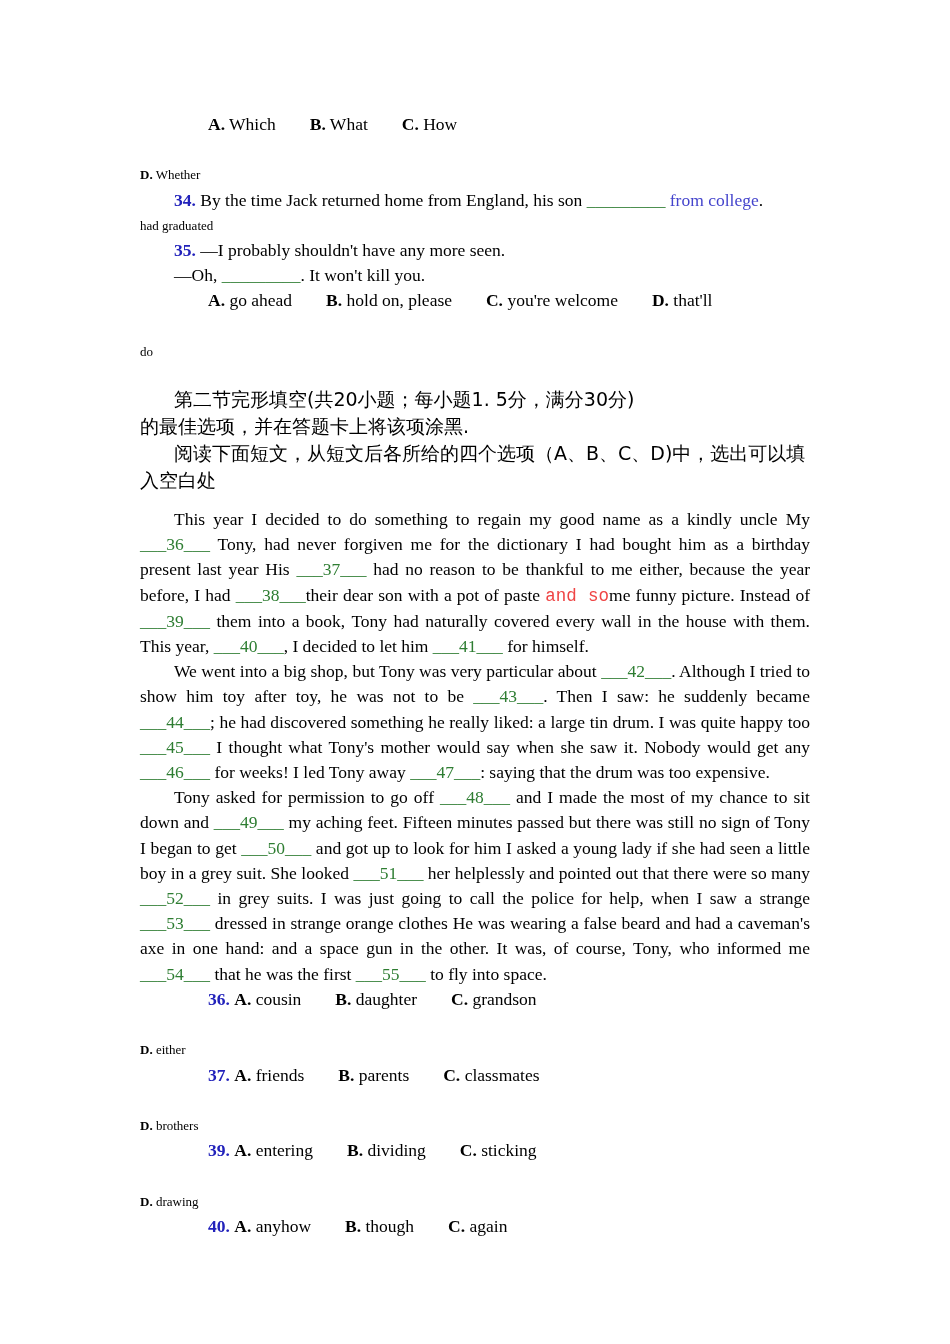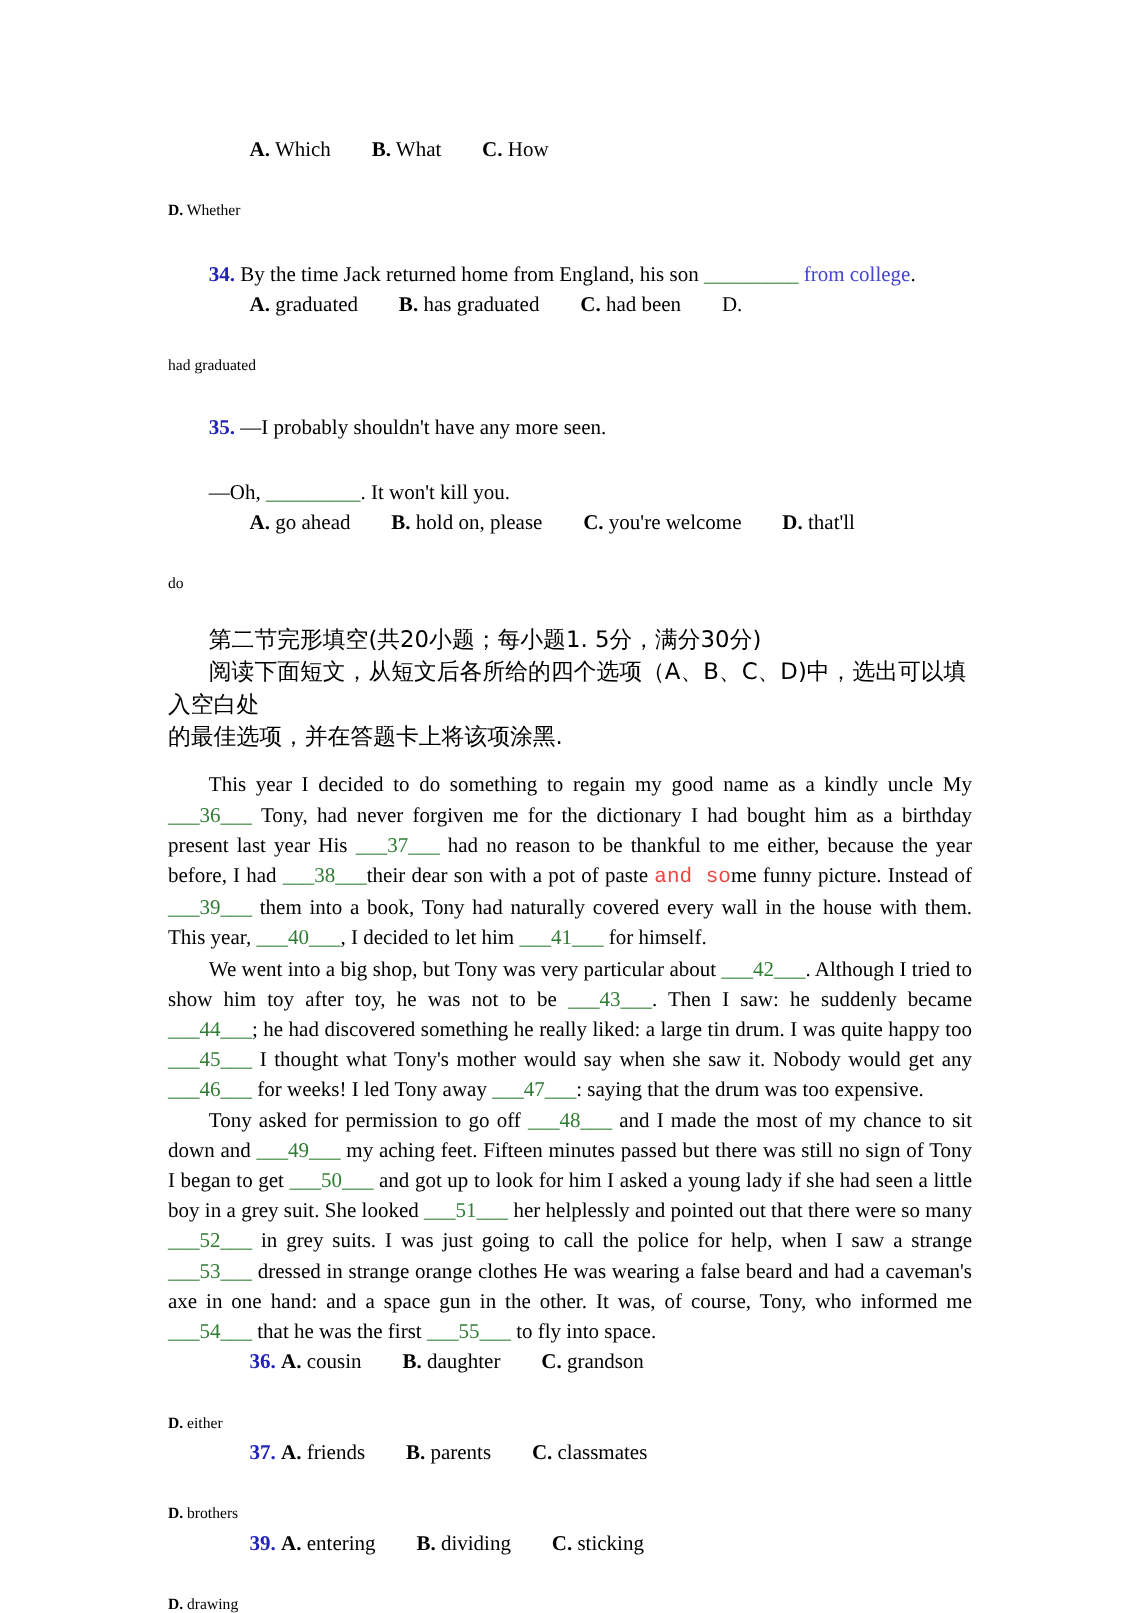--- a/index.html
+++ b/index.html
@@ -30,21 +30,20 @@
     width: 670px;
   }
 
   
   .line {
     font-size: 17.5px;
     line-height: 25.2px;
     text-align: justify;
     text-justify: inter-word;
     white-space: normal;
-    margin-top: 28px;
   }
   .indent { text-indent: 34px; }
 
   
   .opt-row {
     font-size: 17.5px;
     line-height: 25.2px;
     text-align: justify;
     text-align-last: justify;
     text-indent: 34px;
@@ -103,34 +102,33 @@
 <body>
 
 <div class="page">
   <div class="content">
 
     <div class="opt-row"><span class="opt"><span class="ltr">A.</span> <span>Which</span></span><span class="opt"><span class="ltr">B.</span> <span>What</span></span><span class="opt"><span class="ltr">C.</span> <span>How</span></span></div>
     <div class="wrap-d"><span class="ltr">D.</span> <span>Whether</span></div>
 
     <div class="line indent"><span class="qnum">34.</span> <span>By the time Jack returned home from England, his son</span> <span class="blank">_________</span> <span class="blue-txt">from college</span><span>.</span></div>
 
-    <div class="opt-row"><span class="opt"><span class="ltr">A.</span> <span>graduated</span></span><span class="opt"><span class="ltr">B.</span> <span>has  graduated</span></span><span class="opt"><span class="ltr">C.</span> <span>had  been</span></span><span class="opt ltr">D.</span></div>
     <div class="wrap-d"><span>had graduated</span></div>
 
     <div class="line indent"><span class="qnum">35.</span> <span>—I probably shouldn't have any more seen.</span></div>
     <div class="line indent"><span>—Oh,</span> <span class="blank">_________</span><span>. It won't kill you.</span></div>
 
     <div class="opt-row"><span class="opt"><span class="ltr">A.</span> <span>go ahead</span></span><span class="opt"><span class="ltr">B.</span> <span>hold on, please</span></span><span class="opt"><span class="ltr">C.</span> <span>you're  welcome</span></span><span class="opt"><span class="ltr">D.</span> <span>that'll</span></span></div>
     <div class="wrap-d"><span>do</span></div>
 
     <div class="gap-md"></div>
 
     <div class="cn cn-indent">第二节完形填空(共20小题；每小题1. 5分，满分30分)</div>
+    <div class="cn">的最佳选项，并在答题卡上将该项涂黑.</div>
     <div class="cn cn-indent">阅读下面短文，从短文后各所给的四个选项（A、B、C、D)中，选出可以填入空白处</div>
-    <div class="cn">的最佳选项，并在答题卡上将该项涂黑.</div>
 
     <div class="gap-sm"></div>
 
     <p class="para"><span>This year I decided to do something to regain my good name as a kindly uncle My </span><span class="blank">___36___</span><span> Tony, had never forgiven me for the dictionary I had bought him as a birthday present last year His </span><span class="blank">___37___</span><span> had no reason to be thankful to me either, because the year before, I had </span><span class="blank">___38___</span><span>their dear son with a pot of paste </span><span class="blue-run">and so</span><span>me funny picture. Instead of </span><span class="blank">___39___</span><span> them into a book, Tony had naturally covered every wall in the house with them. This year, </span><span class="blank">___40___</span><span>, I decided to let him </span><span class="blank">___41___</span><span> for himself.</span></p>
 
     <p class="para"><span>We went into a big shop, but Tony was very particular about </span><span class="blank">___42___</span><span>. Although I tried to show him toy after toy, he was not to be </span><span class="blank">___43___</span><span>. Then I saw: he suddenly became </span><span class="blank">___44___</span><span>; he had discovered something he really liked: a large tin drum. I was quite happy too </span><span class="blank">___45___</span><span> I thought what Tony's mother would say when she saw it. Nobody would get any </span><span class="blank">___46___</span><span> for weeks! I led Tony away </span><span class="blank">___47___</span><span>: saying that the drum was too expensive.</span></p>
 
     <p class="para"><span>Tony asked for permission to go off </span><span class="blank">___48___</span><span> and I made the most of my chance to sit down and </span><span class="blank">___49___</span><span> my aching feet. Fifteen minutes passed but there was still no sign of Tony I began to get </span><span class="blank">___50___</span><span> and got up to look for him I asked a young lady if she had seen a little boy in a grey suit. She looked </span><span class="blank">___51___</span><span> her helplessly and pointed out that there were so many </span><span class="blank">___52___</span><span> in grey suits. I was just going to call the police for help, when I saw a strange </span><span class="blank">___53___</span><span> dressed in strange orange clothes He was wearing a false beard and had a caveman's axe in one hand: and a space gun in the other. It was, of course, Tony, who informed me </span><span class="blank">___54___</span><span> that he was the first </span><span class="blank">___55___</span><span> to fly into space.</span></p>
 
     <div>

